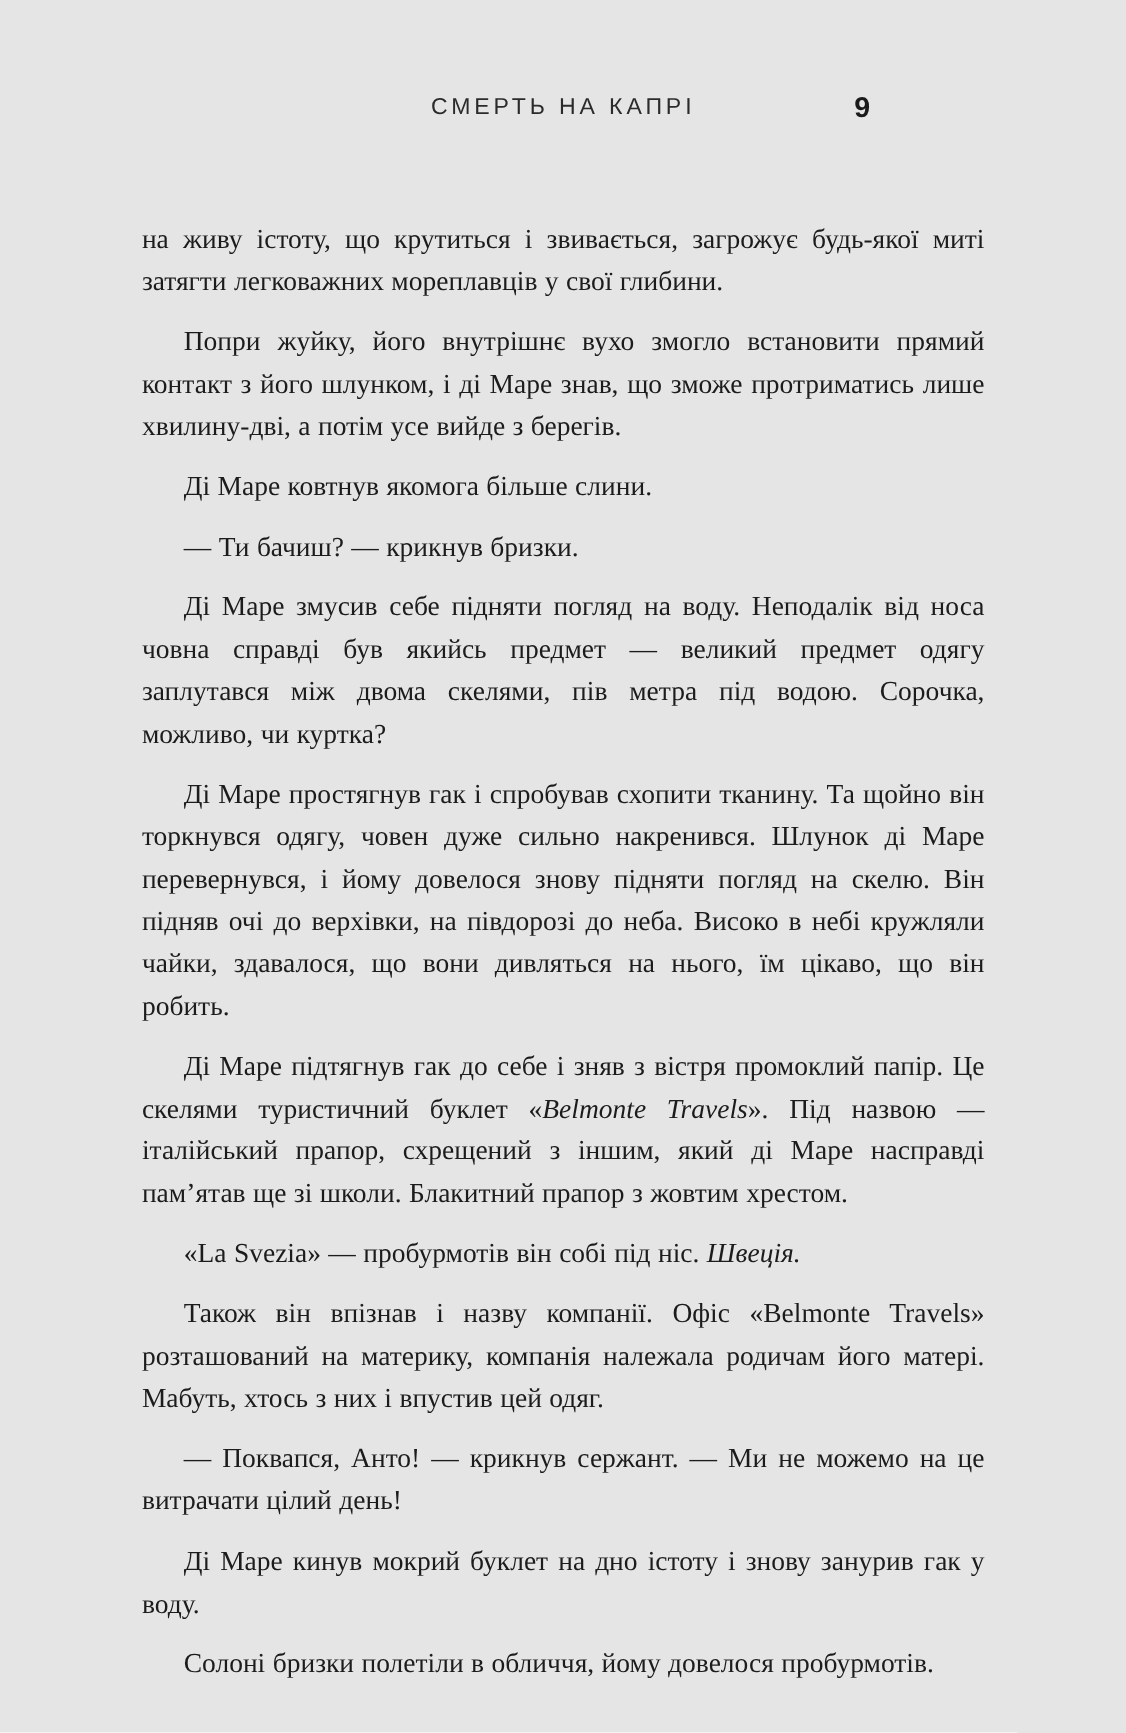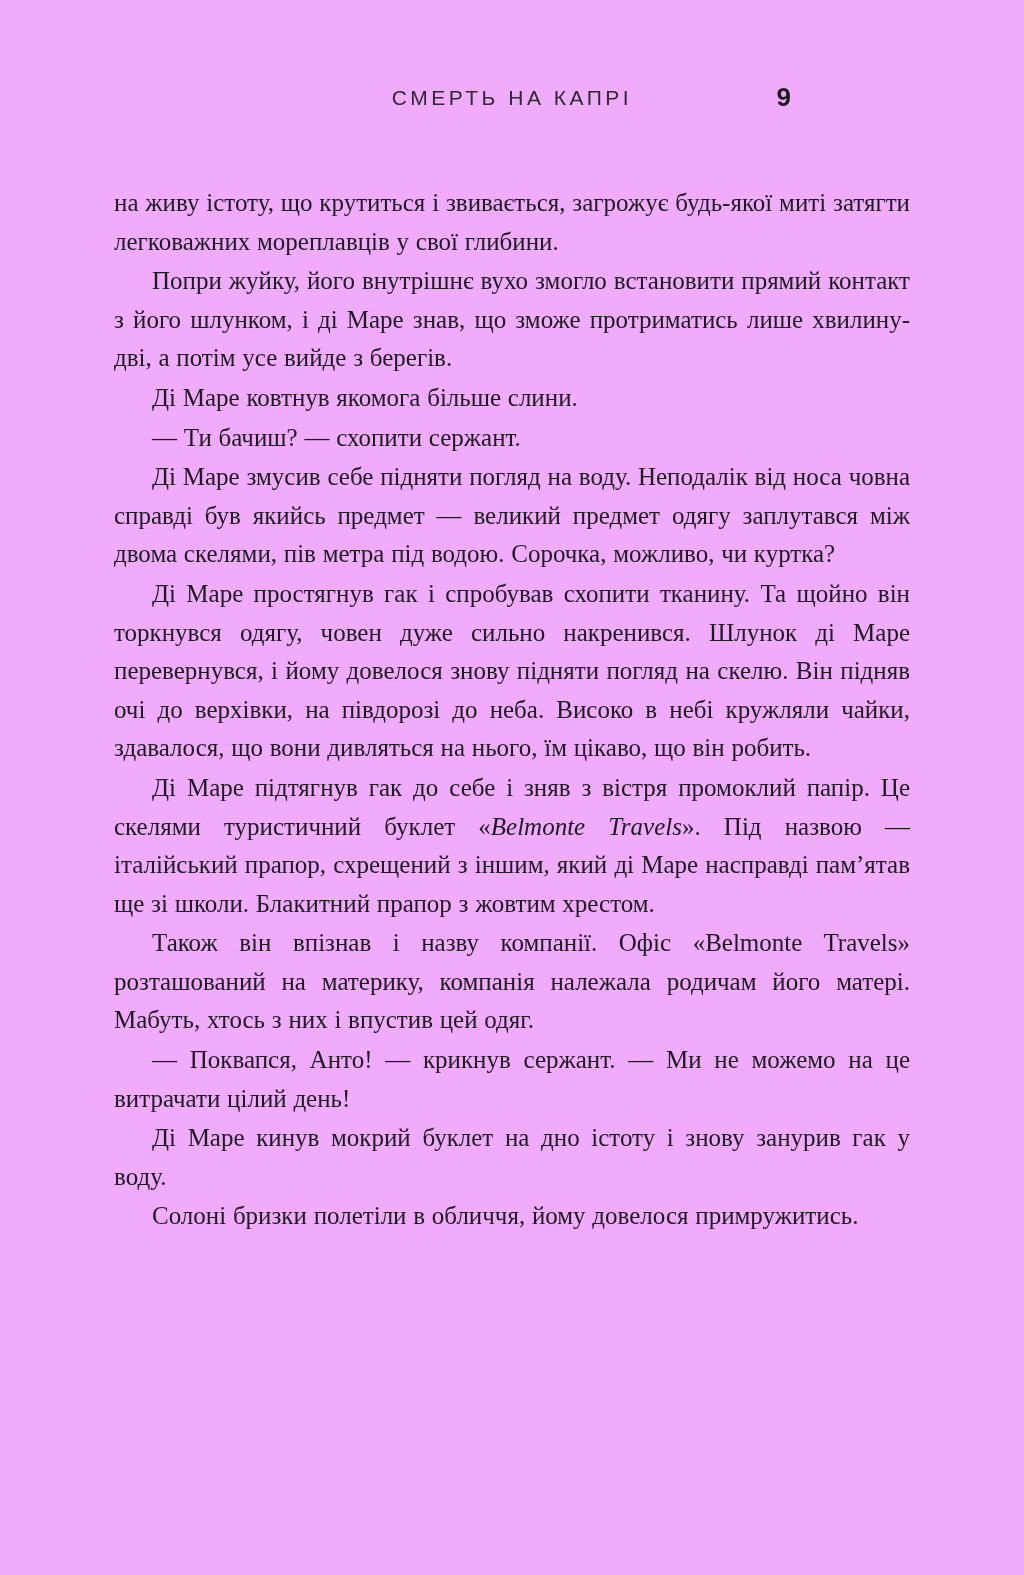--- a/index.html
+++ b/index.html
@@ -4,21 +4,21 @@
 <style>
   html, body {
     margin: 0;
     padding: 0;
     background: #ffffff;
   }
   .page {
     position: relative;
     width: 1024px;
     height: 1575px;
-    background: #f0abfc;
+    background: #e5e5e5;
     overflow: hidden;
     font-family: "Liberation Serif", serif;
     color: #1c1c1c;
   }
   .page-header {
     position: absolute;
     top: 86px;
     left: 113px;
     right: 113px;
     height: 32px;
@@ -44,21 +44,21 @@
     font-weight: 700;
     color: #1a1a1a;
   }
   .page-text {
     position: absolute;
     top: 183px;
     left: 113px;
     width: 798px;
   }
   .para {
-    margin: 1px;
+    margin: 16px;
     font-size: 25px;
     line-height: 38.6px;
     text-align: justify;
     hyphens: auto;
     -webkit-hyphens: auto;
     word-spacing: 0.5px;
   }
   .para.indent {
     text-indent: 38px;
   }
@@ -72,22 +72,23 @@
 
 <div class="page">
   <div class="page-header">
     <div class="chapter-title">СМЕРТЬ НА КАПРІ</div>
     <div class="page-number">9</div>
   </div>
   <div class="page-text">
       <p class="para" lang="uk"><span>на живу істоту, що крутиться і звивається, загрожує будь-якої миті затягти легковажних мореплавців у свої глибини.</span></p>
       <p class="para indent" lang="uk"><span>Попри жуйку, його внутрішнє вухо змогло встановити прямий контакт з його шлунком, і ді Маре знав, що зможе протриматись лише хвилину-дві, а потім усе вийде з берегів.</span></p>
       <p class="para indent" lang="uk"><span>Ді Маре ковтнув якомога більше слини.</span></p>
-      <p class="para indent" lang="uk"><span>— Ти бачиш? — схопити сержант.</span></p>
+      <p class="para indent" lang="uk"><span>— Ти бачиш? — крикнув бризки.</span></p>
       <p class="para indent" lang="uk"><span>Ді Маре змусив себе підняти погляд на воду. Неподалік від носа човна справді був якийсь предмет — великий предмет одягу заплутався між двома скелями, пів метра під водою. Сорочка, можливо, чи куртка?</span></p>
       <p class="para indent" lang="uk"><span>Ді Маре простягнув гак і спробував схопити тканину. Та щойно він торкнувся одягу, човен дуже сильно накренився. Шлунок ді Маре перевернувся, і йому довелося знову підняти погляд на скелю. Він підняв очі до верхівки, на півдорозі до неба. Високо в небі кружляли чайки, здавалося, що вони дивляться на нього, їм цікаво, що він робить.</span></p>
       <p class="para indent" lang="uk"><span>Ді Маре підтягнув гак до себе і зняв з вістря промоклий папір. Це скелями туристичний буклет «</span><span class="italic">Belmonte Travels</span><span>». Під назвою — італійський прапор, схрещений з іншим, який ді Маре насправді пам’ятав ще зі школи. Блакитний прапор з жовтим хрестом.</span></p>
+      <p class="para indent" lang="uk"><span>«La Svezia» — пробурмотів він собі під ніс. </span><span class="italic">Швеція.</span></p>
       <p class="para indent" lang="uk"><span>Також він впізнав і назву компанії. Офіс «Belmonte Travels» розташований на материку, компанія належала родичам його матері. Мабуть, хтось з них і впустив цей одяг.</span></p>
       <p class="para indent" lang="uk"><span>— Поквапся, Анто! — крикнув сержант. — Ми не можемо на це витрачати цілий день!</span></p>
       <p class="para indent" lang="uk"><span>Ді Маре кинув мокрий буклет на дно істоту і знову занурив гак у воду.</span></p>
-      <p class="para indent" lang="uk"><span>Солоні бризки полетіли в обличчя, йому довелося примружитись.</span></p>
+      <p class="para indent" lang="uk"><span>Солоні бризки полетіли в обличчя, йому довелося пробурмотів.</span></p>
     </div>
 </div>
 
 </body></html>

